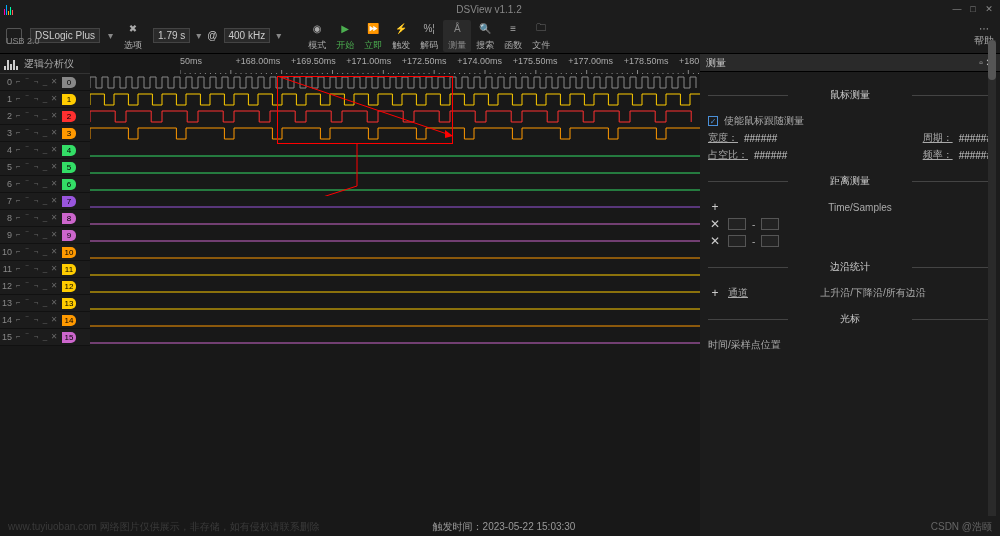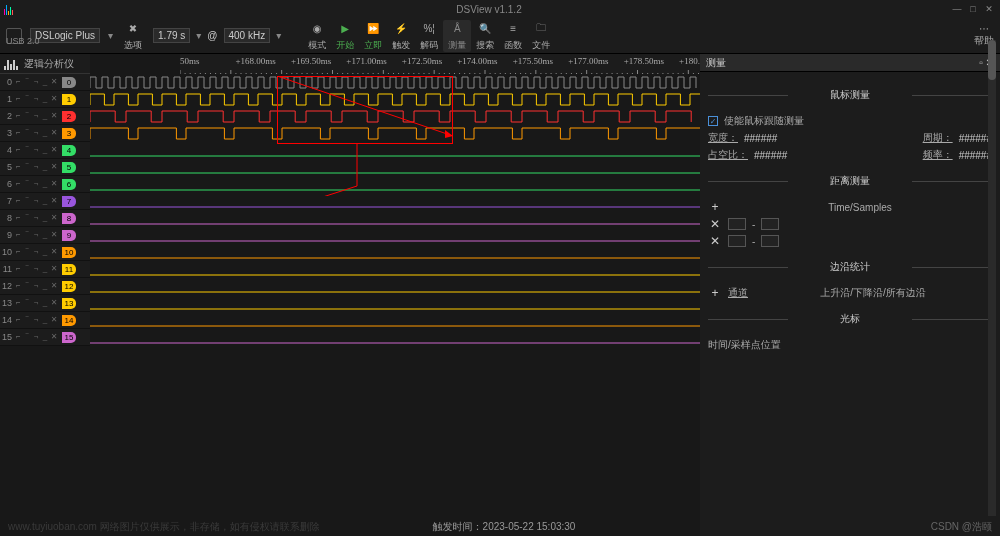--- a/index.html
+++ b/index.html
@@ -24,21 +24,21 @@
 .tb-btn.active { color:#888; background:#2a2a2a; border-radius:2px; }
 .tb-right { margin-left:auto; display:flex; align-items:center; gap:4px; }
 .help-btn { display:flex; flex-direction:column; align-items:center; color:#aaa; cursor:pointer; }
 .main { display:flex; height:482px;justify-content:space-between; }
 .wave-area { width:700px; background:#181818; position:relative; }
 .side-panel { width:300px; background:#1c1c1c; display:flex; flex-direction:column; font-size:10px; }
 .channels-hdr { height:20px; background:#1c1c1c; display:flex; align-items:center; padding-left:4px; color:#aaa; border-bottom:1px solid #333; }
 .ch-logo { display:flex; gap:1px; align-items:flex-end; height:12px; margin-right:6px; }
 .ch-logo span { width:2px; background:#ccc; }
 .ruler { height:20px; background:#1c1c1c; position:relative; font-size:9px; color:#aaa; overflow:hidden; margin-left:90px; }
-.ruler .tick { position:absolute; top:2px; white-space:nowrap;font-family:Liberation Serif, serif; }
+.ruler .tick { position:absolute; top:2px; white-space:nowrap; }
 .ruler .minors { position:absolute; bottom:0; left:0; right:0; height:6px; }
 .channel-row { height:17px; display:flex; align-items:center; }
 .ch-label { width:90px; height:17px; background:#1c1c1c; display:flex; align-items:center; padding-left:2px; gap:2px; border-bottom:1px solid #111; }
 .ch-num { width:10px; color:#888; font-size:9px; text-align:right; }
 .ch-icons { display:flex; gap:1px; }
 .ch-icon { width:8px; height:8px; color:#666; font-size:8px; line-height:8px; text-align:center; }
 .ch-badge { width:14px; height:11px; border-radius:0 5px 5px 0; font-size:8px; color:#000; text-align:center; line-height:11px; margin-left:2px; }
 .ch-wave { flex:1; height:17px; position:relative; }
 svg.wave { width:100%; height:100%; }
 svg.wave path { fill:none; stroke-width:1; }

